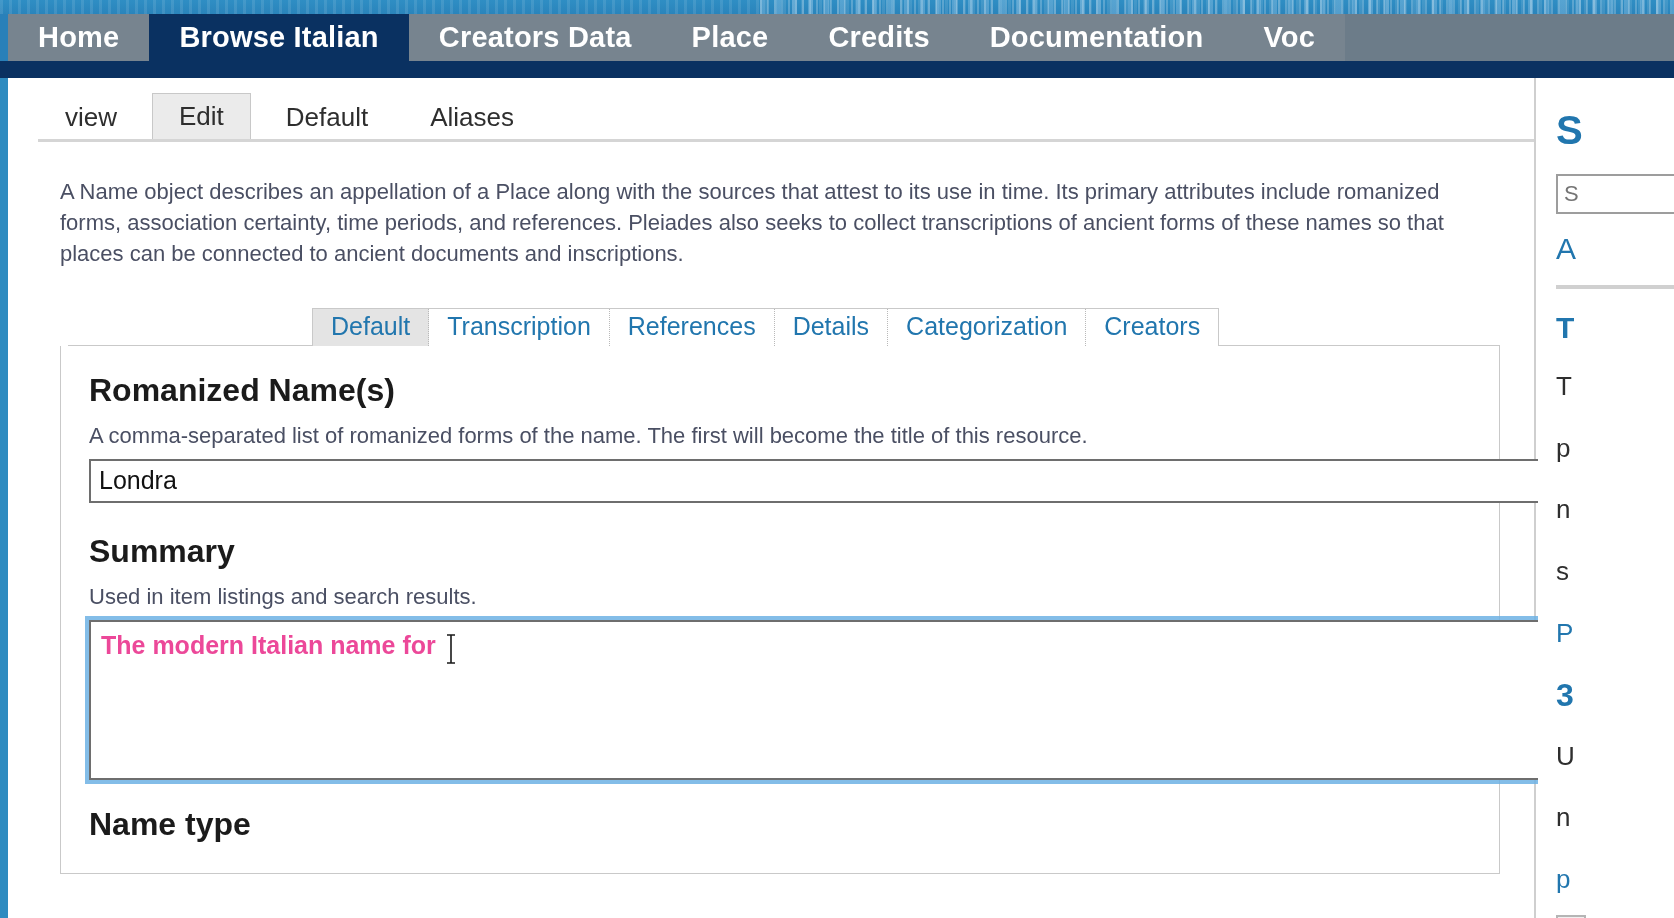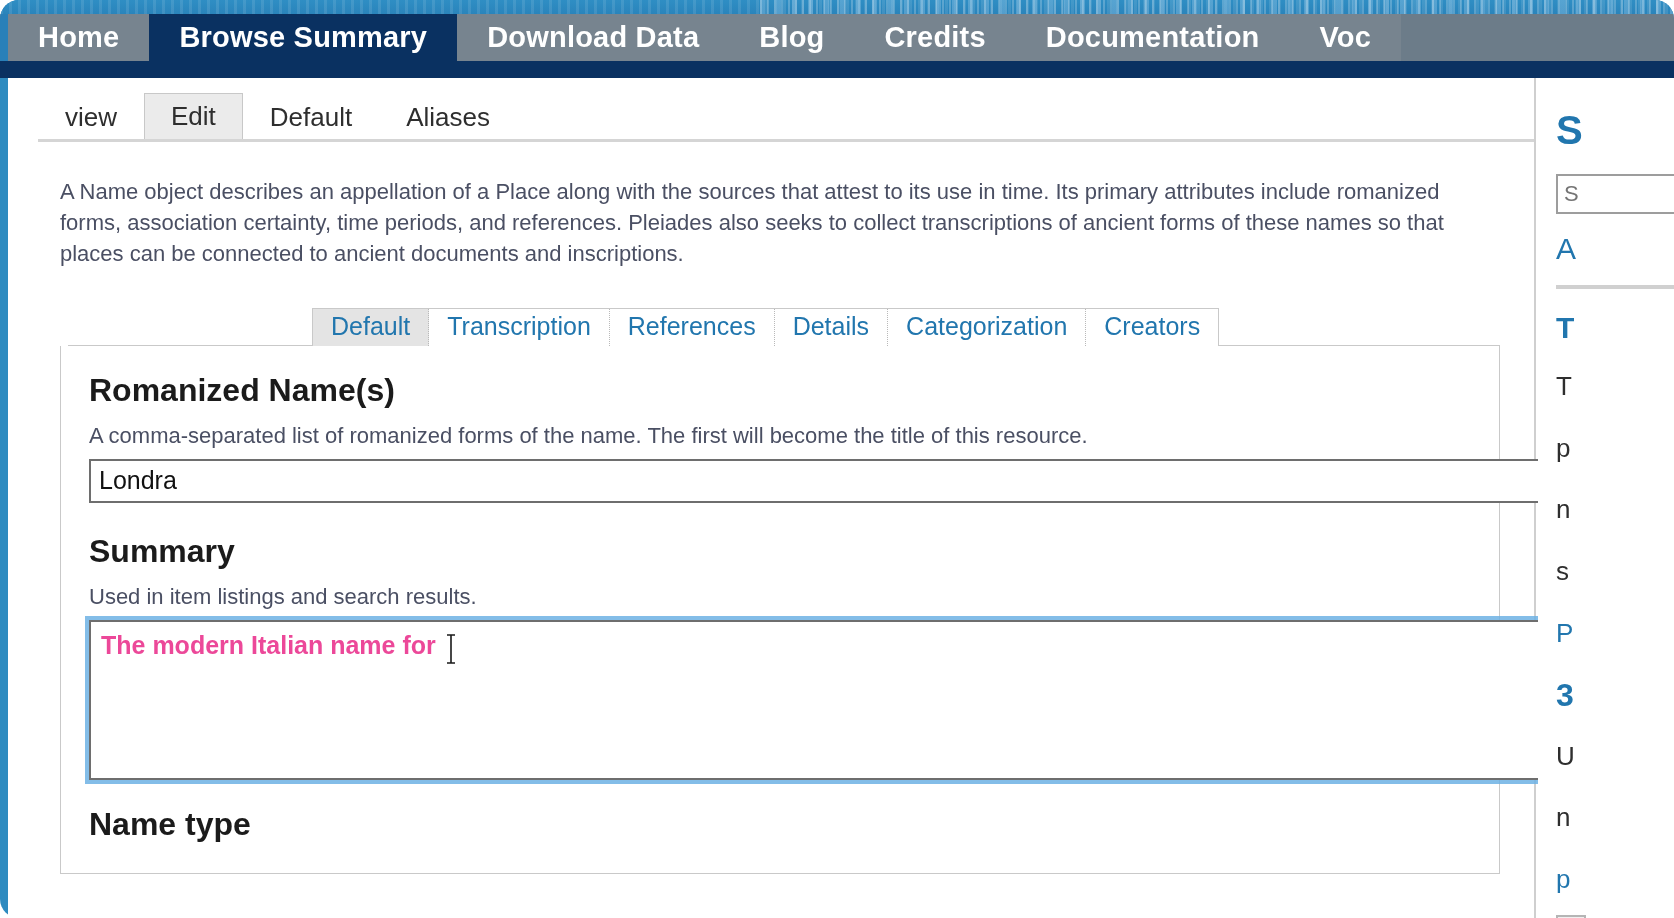--- a/index.html
+++ b/index.html
@@ -11,21 +11,20 @@
     background: #ffffff;
     font-family: "Liberation Sans", sans-serif;
   }
 
   #page {
     position: relative;
     width: 1674px;
     height: 918px;
     overflow: hidden;
     background: #ffffff;
-    border-radius: 19px;
   }
 
   
   .banner {
     position: absolute;
     top: 0; left: 0;
     width: 1674px;
     height: 78px;
     background: #2980b9;
     overflow: hidden;
@@ -122,20 +121,21 @@
     border-right: 2px solid #cfcfcf;
   }
 
   
   .subtabs {
     position: relative;
     height: 64px;
     margin-left: 30px;
     display: flex;
     align-items: flex-end;
+    gap: 8px;
   }
   .subtab {
     font-size: 26px;
     color: #2e2e2e;
     padding: 8px 26px 10px 26px;
     cursor: pointer;
     white-space: nowrap;
     background: transparent;
     border: 1px solid transparent;
     border-bottom: none;
@@ -365,23 +365,23 @@
 <div id="page">
 
   <div class="banner">
     <div class="banner-texture"></div>
     <div class="banner-texture2"></div>
     <div class="banner-leftstrip"></div>
 
     <div class="navbar">
       <div class="navpad-left"></div>
       <div class="nav-item">Home</div>
-      <div class="nav-item active">Browse Summary</div>
-      <div class="nav-item">Download Data</div>
-      <div class="nav-item">Blog</div>
+      <div class="nav-item active">Browse Italian</div>
+      <div class="nav-item">Creators Data</div>
+      <div class="nav-item">Place</div>
       <div class="nav-item">Credits</div>
       <div class="nav-item">Documentation</div>
       <div class="nav-item">Voc</div>
     </div>
     <div class="navbar-bottom"></div>
   </div>
 
   <div class="page-body">
     <div class="left-edge"></div>
 

